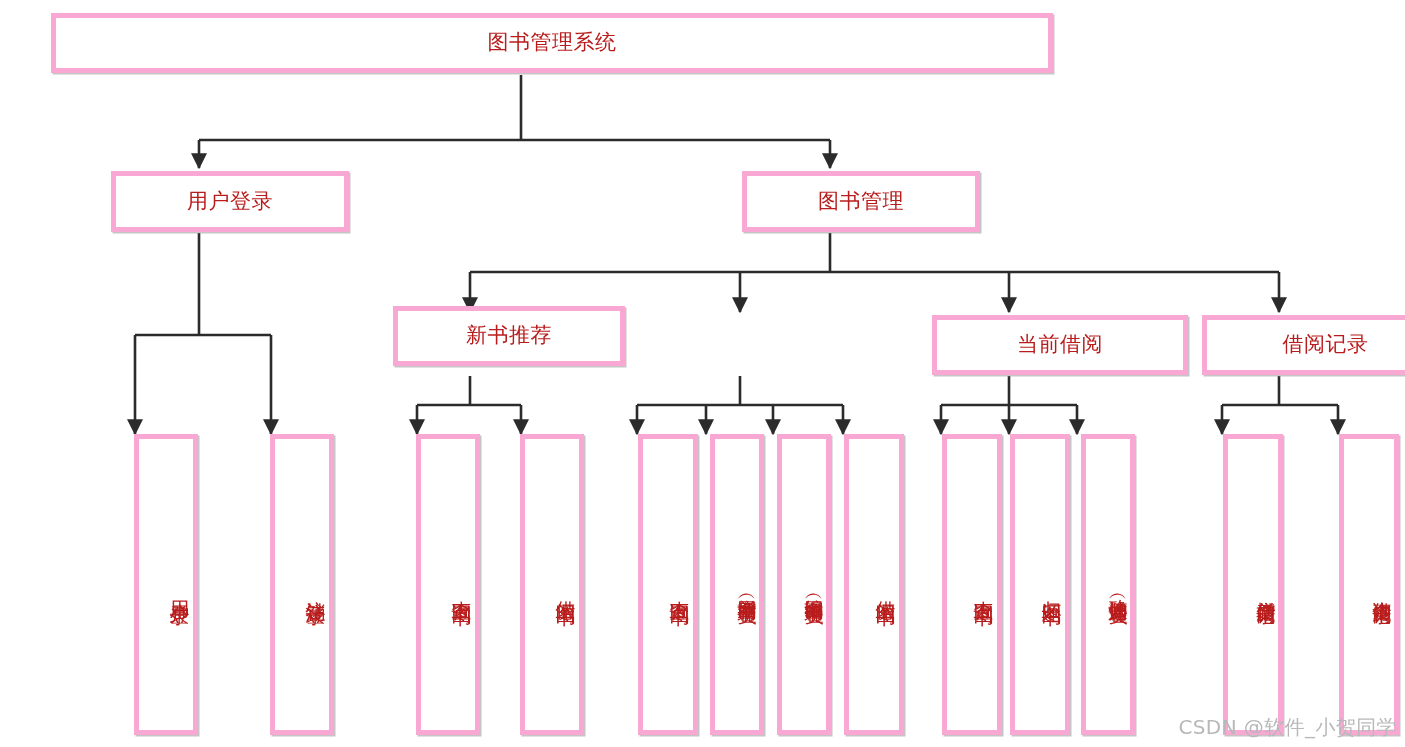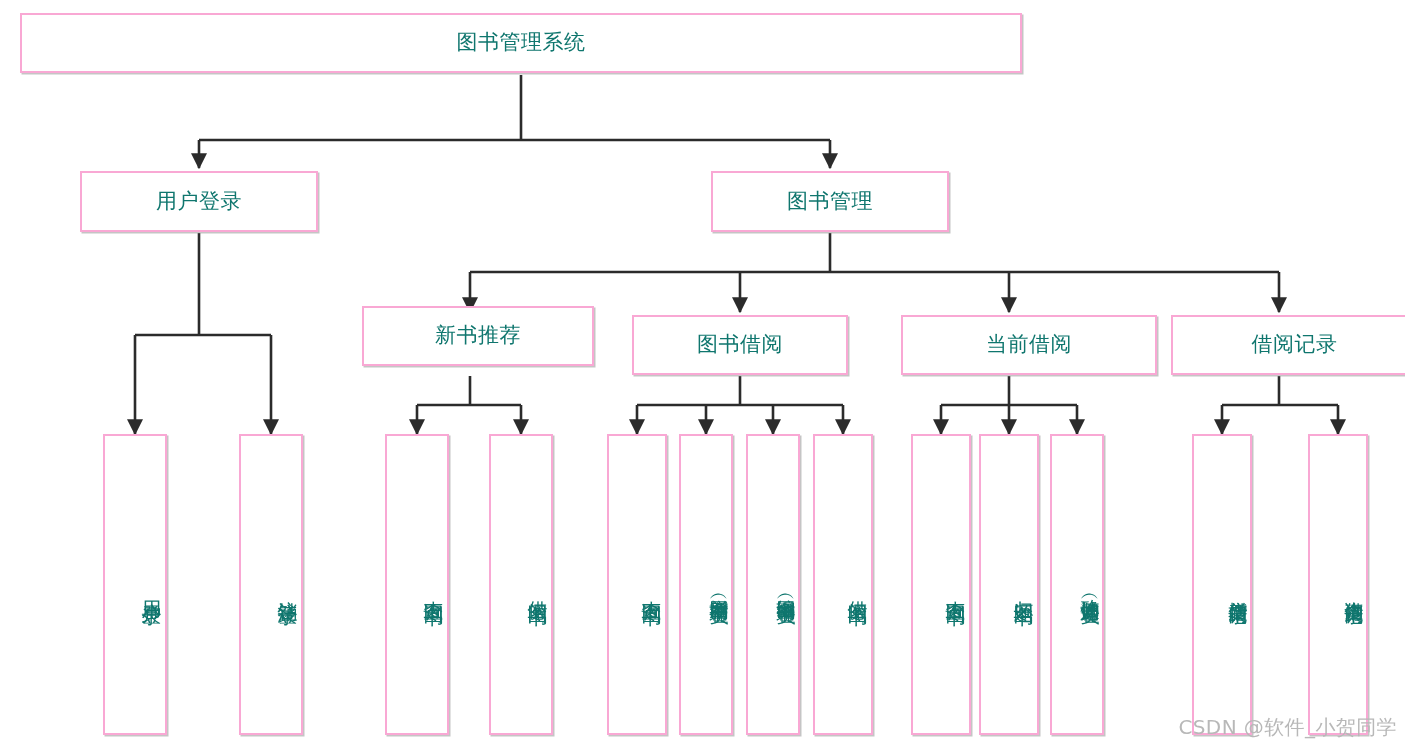--- a/index.html
+++ b/index.html
@@ -23,26 +23,27 @@
     left: 0;
     top: 0;
     width: 1405px;
     height: 747px;
     pointer-events: none;
   }
   .node {
     position: absolute;
     box-sizing: border-box;
     background: #ffffff;
-    border: 2px solid #f9a8d4;
+    border: 5px solid #f9a8d4;
     box-shadow: 1.5px 1.5px 0 0 rgba(150,150,150,0.55);
     display: flex;
     align-items: center;
     justify-content: center;
-    color: #0f766e;
+    color: #b91c1c;
+    margin-left: 31px;
   }
   .node-h {
     font-size: 21px;
     letter-spacing: 0.5px;
     line-height: 1.1;
     text-align: center;
     white-space: nowrap;
   }
   .node-v {
     writing-mode: vertical-rl;
@@ -125,21 +126,20 @@
       <path d="M 1338 405 L 1338 434" marker-end="url(#arrow)"></path>
     </g>
   </svg>
 
   <div class="node node-h" style="left:20px; top:13px; width:1002px; height:60px;">图书管理系统</div>
 
   <div class="node node-h" style="left:80px; top:171px; width:238px; height:61px;">用户登录</div>
   <div class="node node-h" style="left:711px; top:171px; width:238px; height:61px;">图书管理</div>
 
   <div class="node node-h" style="left:362px; top:306px; width:232px; height:60px;">新书推荐</div>
-  <div class="node node-h" style="left:632px; top:315px; width:216px; height:60px;">图书借阅</div>
   <div class="node node-h" style="left:901px; top:315px; width:256px; height:60px;">当前借阅</div>
   <div class="node node-h" style="left:1171px; top:315px; width:247px; height:60px;">借阅记录</div>
 
   <div class="node node-v" style="left:103px; top:434px; width:64px; height:301px;">用户登录</div>
   <div class="node node-v" style="left:239px; top:434px; width:64px; height:301px;">注销登录</div>
 
   <div class="node node-v" style="left:385px; top:434px; width:64px; height:301px;">查询图书</div>
   <div class="node node-v" style="left:489px; top:434px; width:64px; height:301px;">借阅图书</div>
 
   <div class="node node-v" style="left:607px; top:434px; width:60px; height:301px;">查询图书</div>

